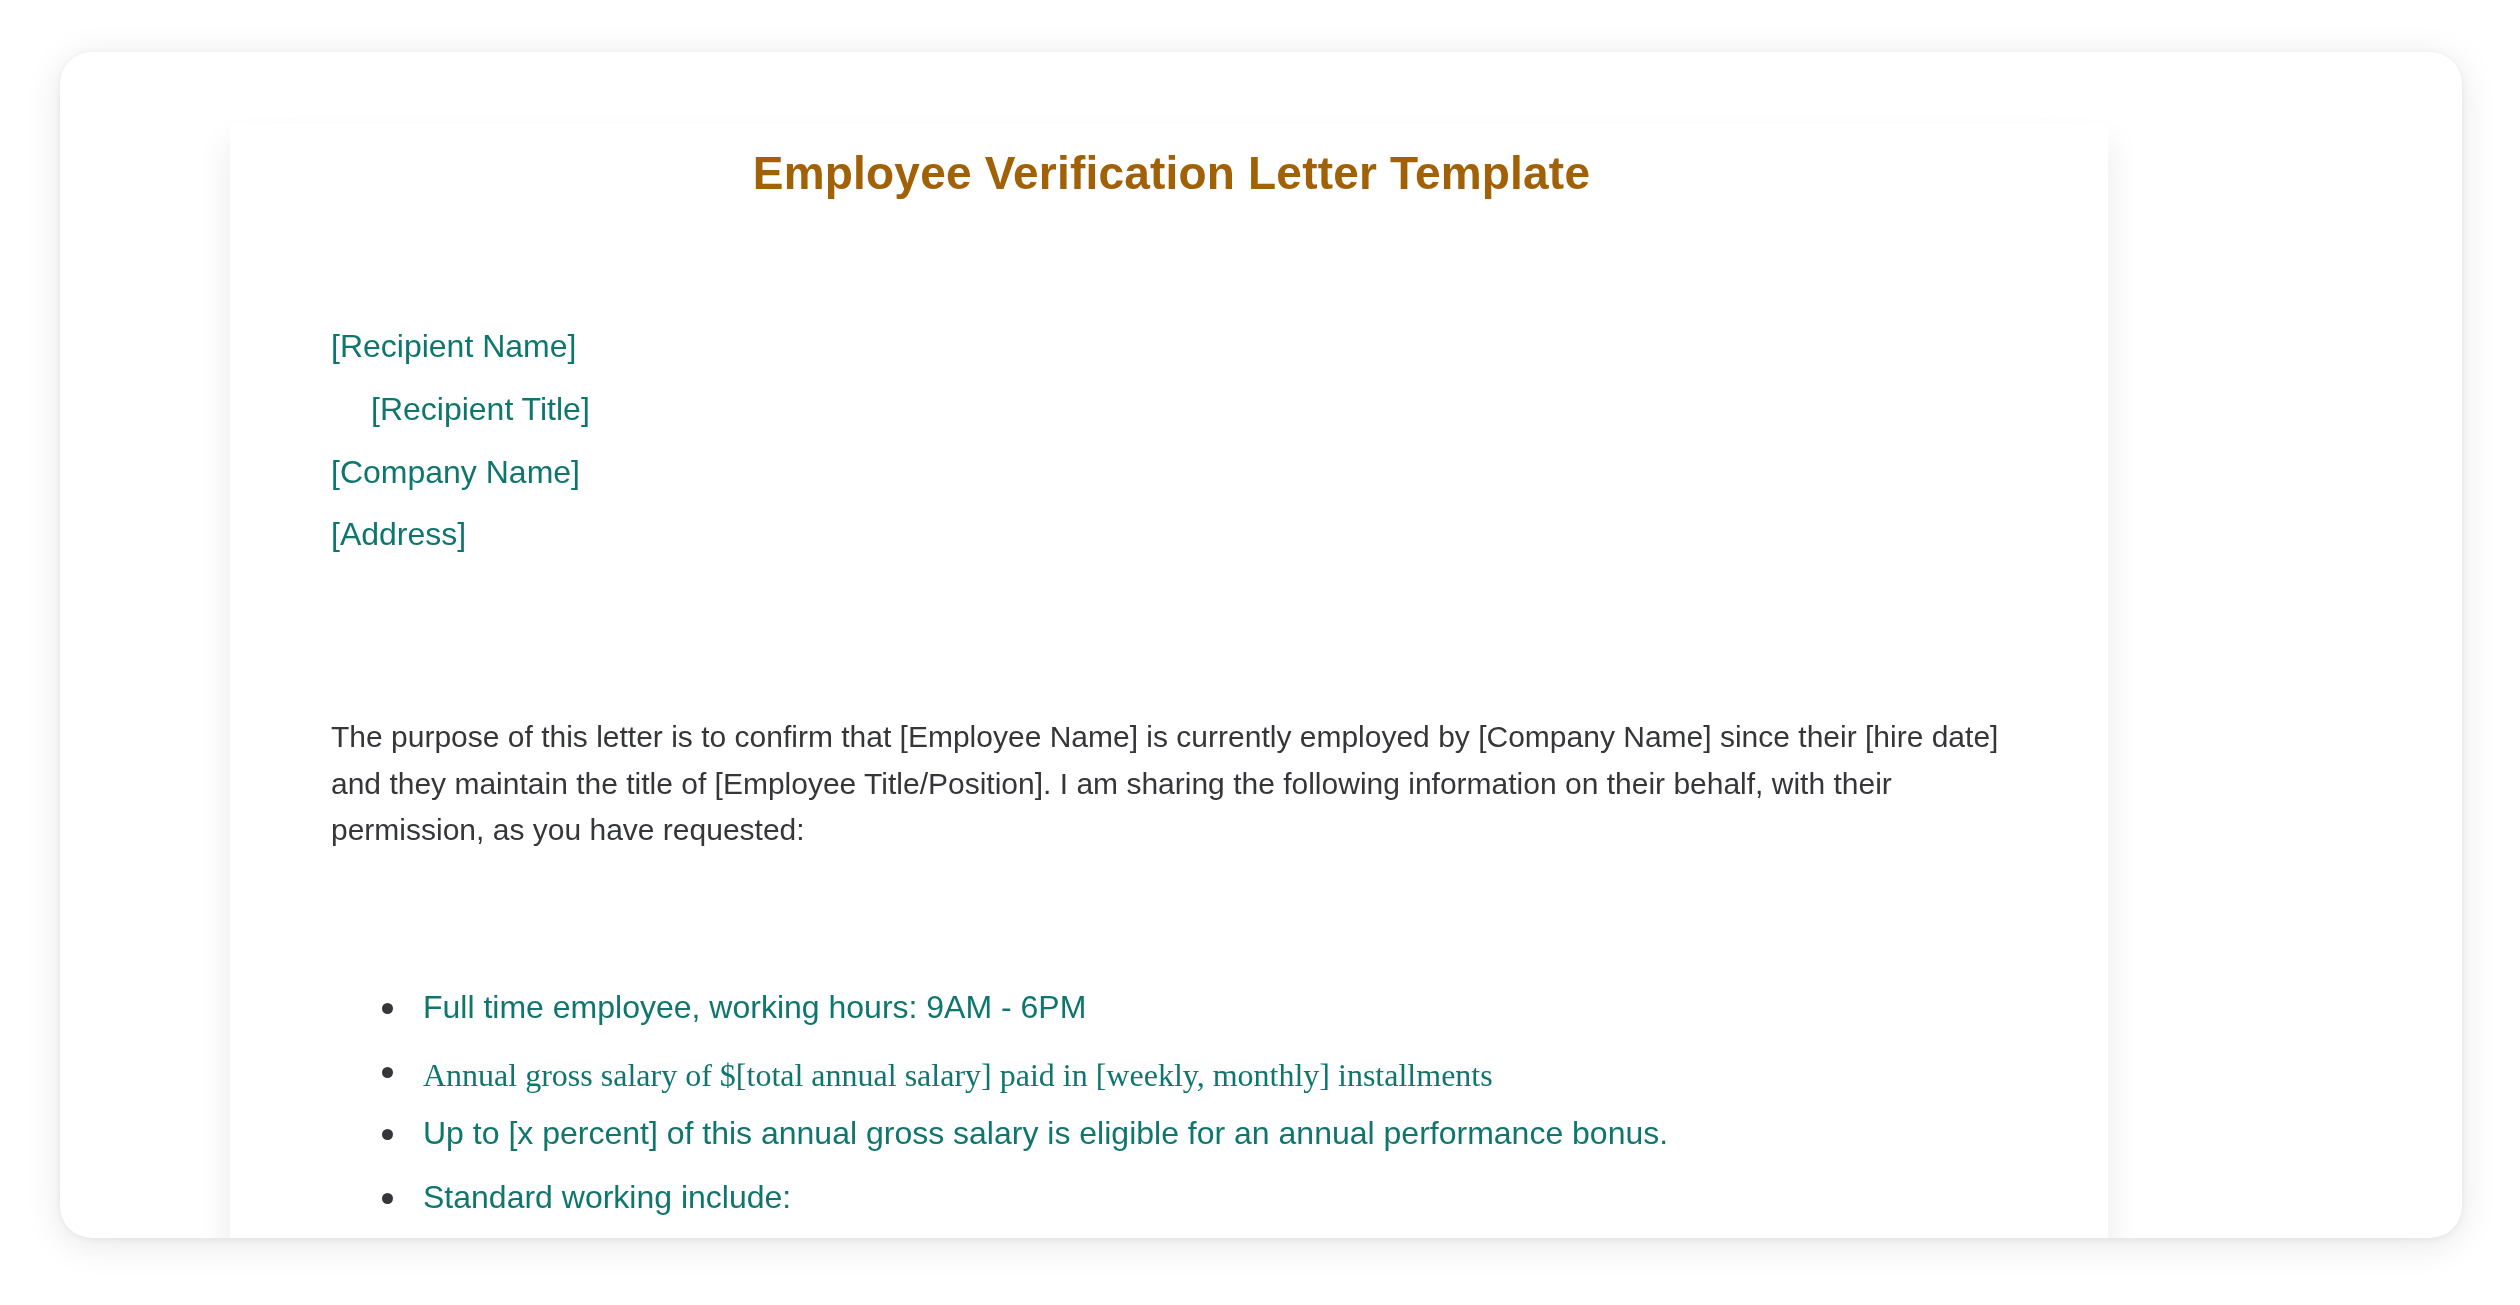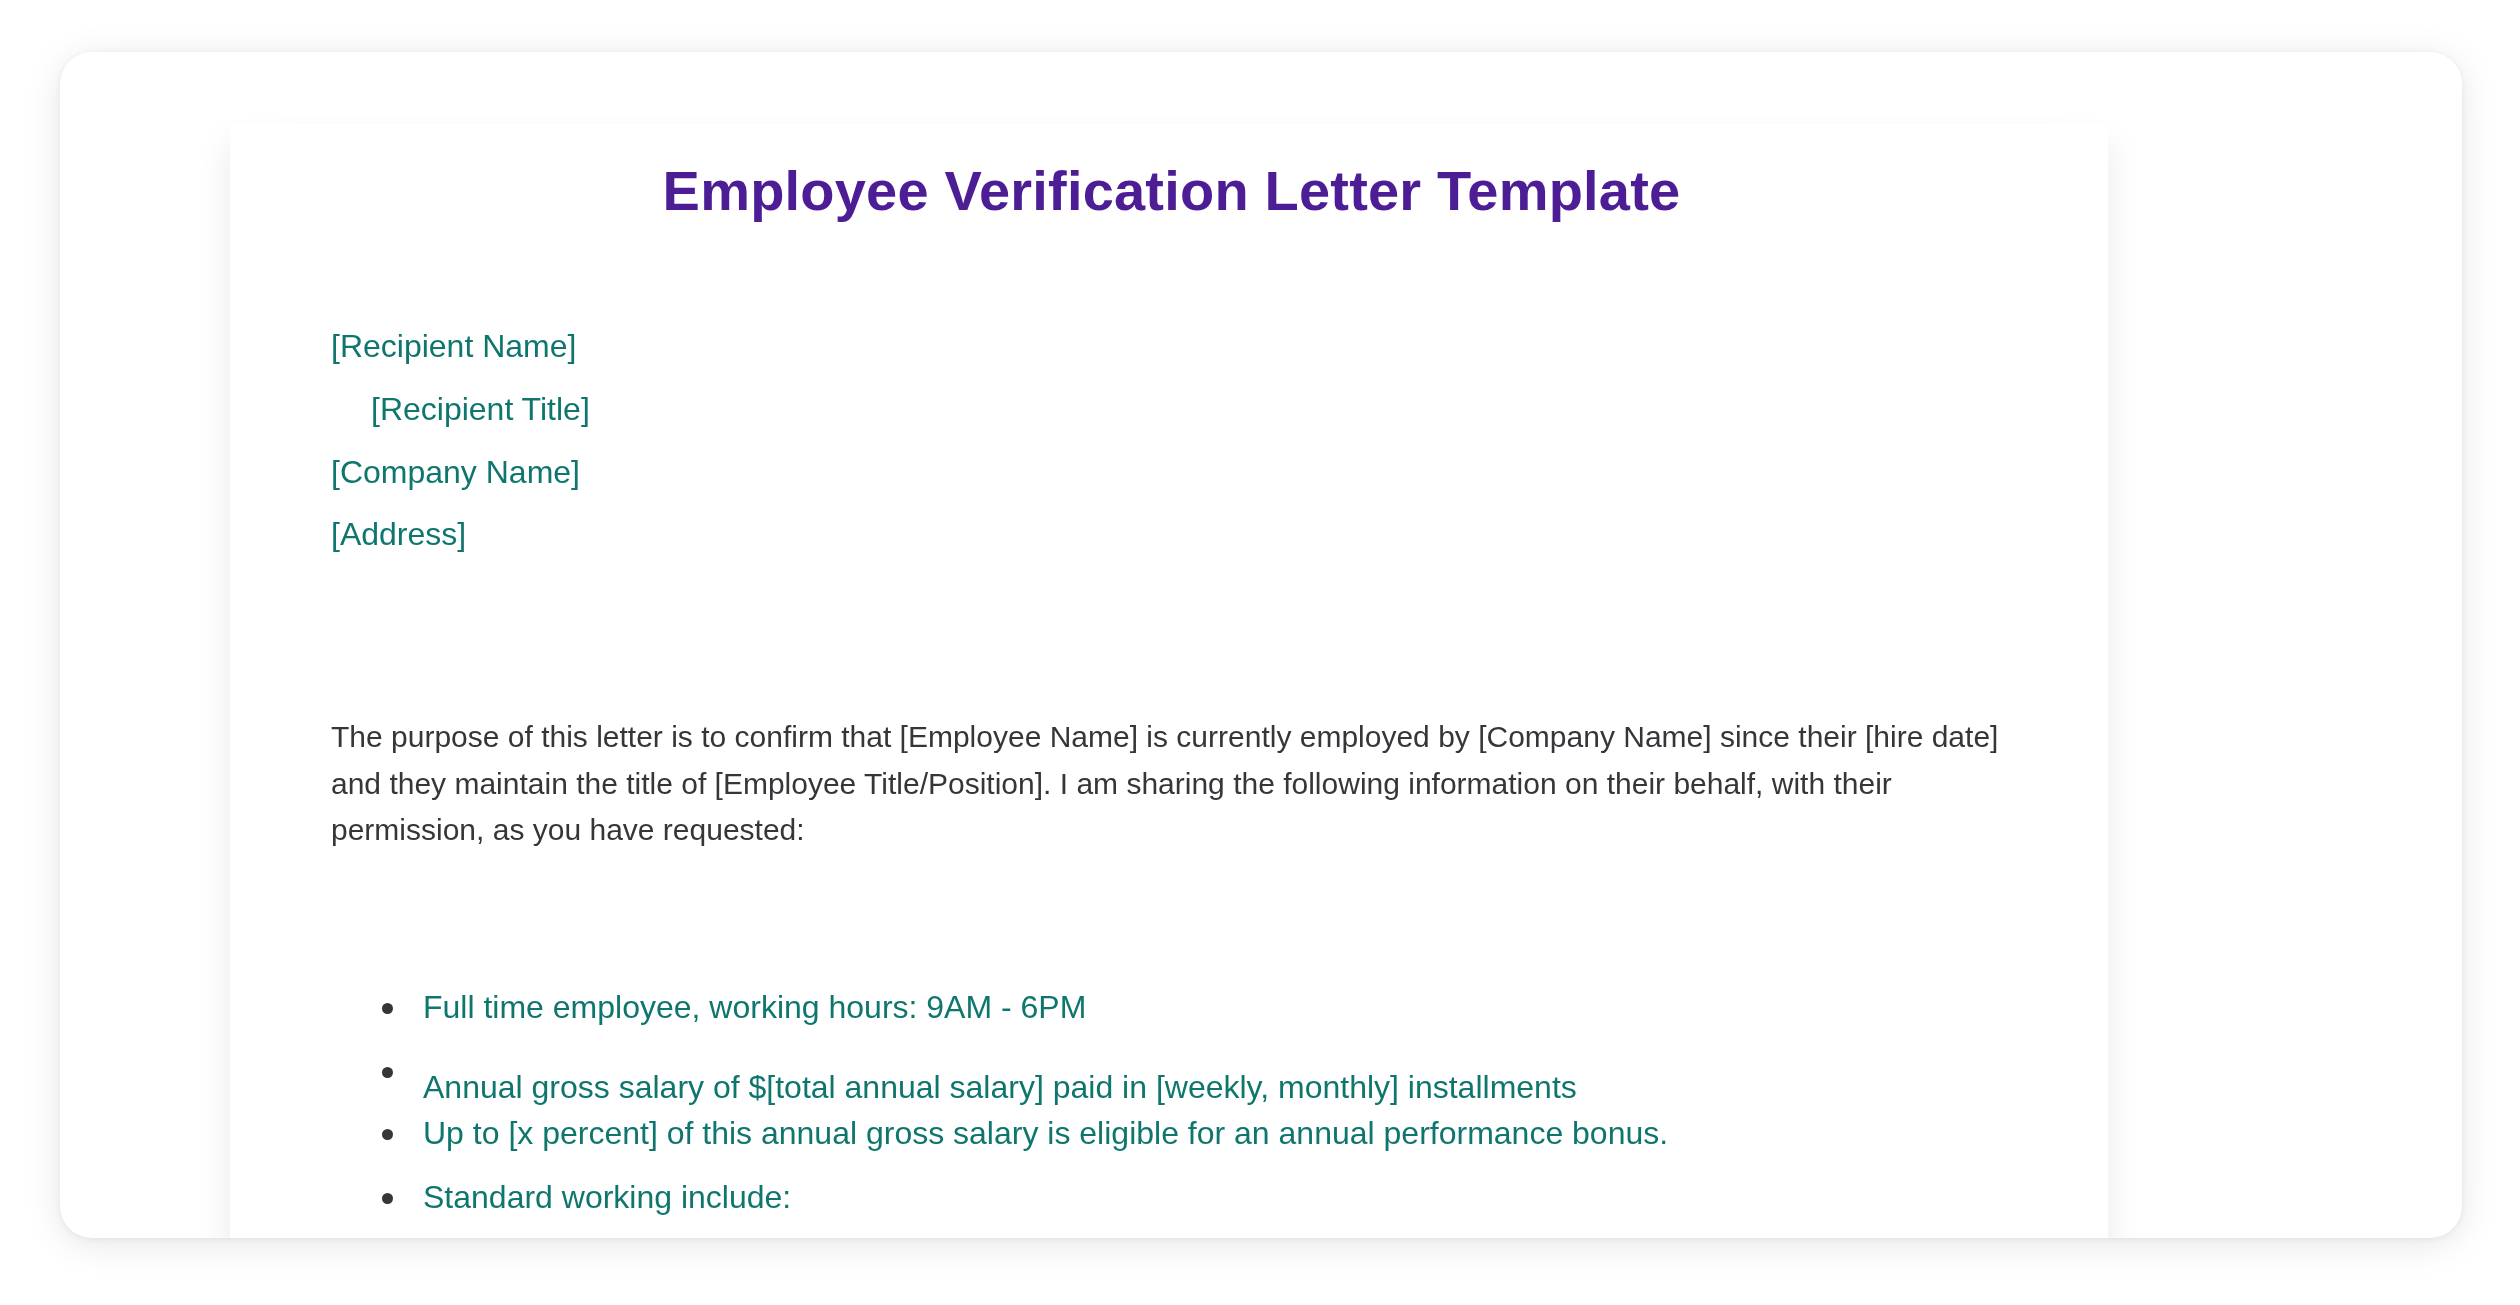--- a/index.html
+++ b/index.html
@@ -32,25 +32,25 @@
       width: 1878px;
       height: 1200px;
       background: #ffffff;
       box-shadow: -22px 0 30px -18px rgba(0,0,0,0.07), 22px 0 30px -18px rgba(0,0,0,0.07);
     }
     .title {
       position: absolute;
       left: 0;
       right: 0;
       top: 0;
-      margin: 12px;
+      margin: 0;
       text-align: center;
-      font-size: 56px;
+      font-size: 46px;
       font-weight: 600;
-      color: #4c1d95;
+      color: #a16207;
       letter-spacing: 0.2px;
       padding-left: 5px;
     }
     .text {
       position: absolute;
       margin: 0;
       font-size: 32px;
       color: #0f766e;
       line-height: 40px;
       white-space: nowrap;
@@ -95,21 +95,21 @@
 
     <p class="para">The purpose of this letter is to confirm that [Employee Name] is currently employed by [Company Name] since their [hire date] and they maintain the title of [Employee Title/Position]. I am sharing the following information on their behalf, with their permission, as you have requested:</p>
 
     <div class="bullet-row" style="top:863px;">
       <span class="dot" style="left:152px; top:16px;"></span>
       <span class="text" style="left:193px; top:0;">Full time employee, working hours: 9AM - 6PM</span>
     </div>
 
     <div class="bullet-row" style="top:927px;">
       <span class="dot" style="left:152px; top:16px;"></span>
-      <span class="text" style="left:193px; top:16px;">Annual gross salary of $[total annual salary] paid in [weekly, monthly] installments</span>
+      <span class="text" style="left:193px; top:4px;font-family:Liberation Serif, serif;">Annual gross salary of $[total annual salary] paid in [weekly, monthly] installments</span>
     </div>
 
     <div class="bullet-row" style="top:989px;">
       <span class="dot" style="left:152px; top:16px;"></span>
       <span class="text" style="left:193px; top:0;">Up to [x percent] of this annual gross salary is eligible for an annual performance bonus.</span>
     </div>
 
     <div class="bullet-row" style="top:1053px;">
       <span class="dot" style="left:152px; top:16px;"></span>
       <span class="text" style="left:193px; top:0;">Standard working include:</span>

